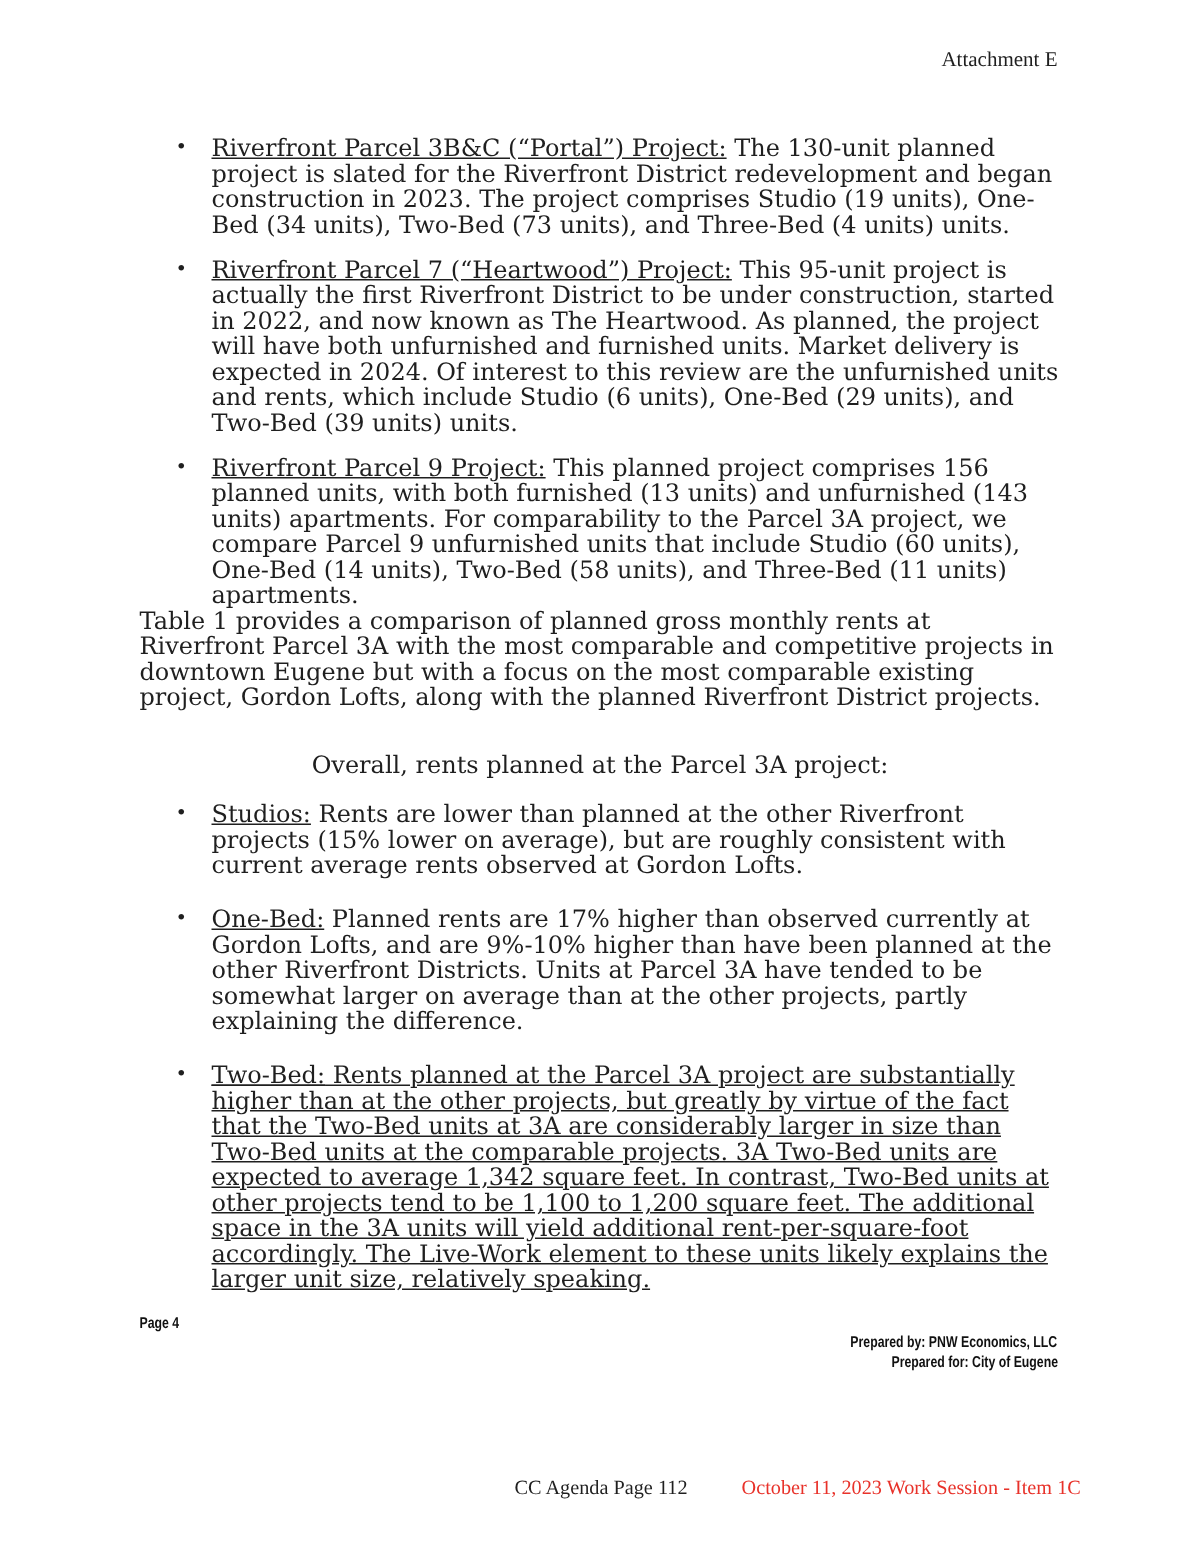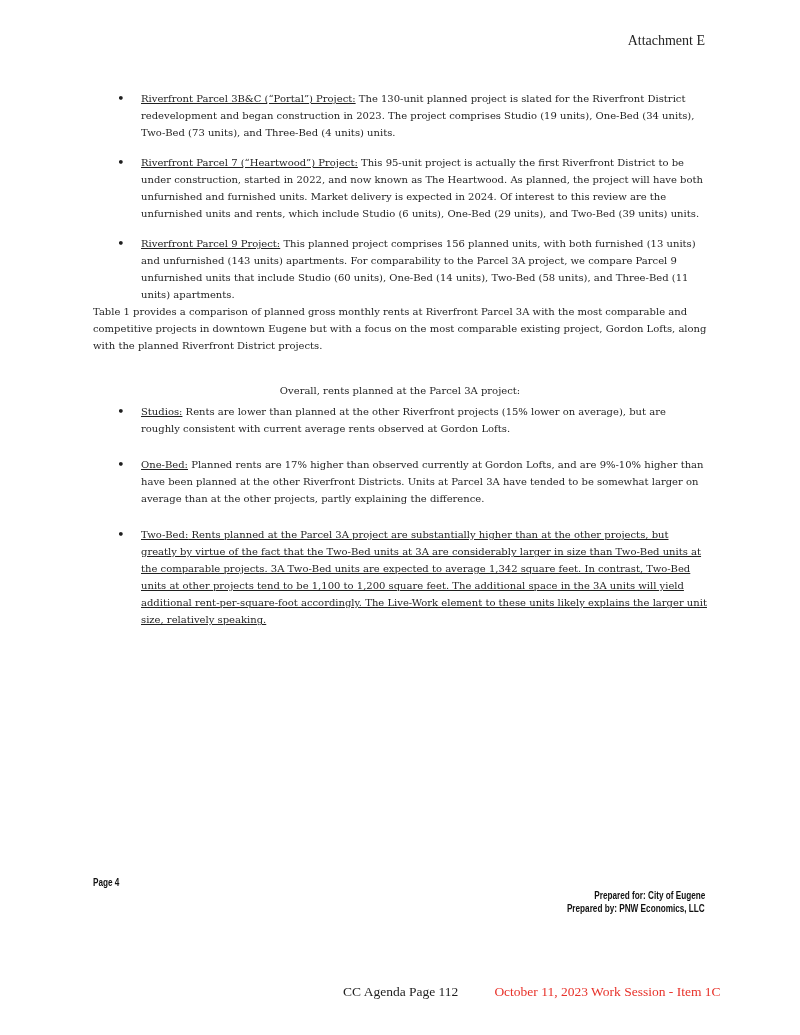--- a/index.html
+++ b/index.html
@@ -18,38 +18,38 @@
     top: 33px; right: 95px;
     font-size: 14px;
     font-family: "Liberation Serif", serif;
     color: #1f1f1f;
   }
 
   .content {
     position: absolute;
     left: 93px; top: 90px;
     width: 614px;
-    font-size: 10px;
+    font-size: 16px;
     line-height: 17px;
   }
 
   ul.bullets { list-style: none; margin: 0; padding: 0; }
   ul.bullets li {
     position: relative;
     padding-left: 48px;
     margin: 0 0 13px 0;
   }
   ul.bullets li::before {
     content: "\2022";
     position: absolute;
     left: 24px; top: 0;
     font-size: 13px;
   }
   ul.bullets.riverfront li:last-child { margin-bottom: 0; }
-  ul.bullets.rent { margin-top: 4px; }
+  ul.bullets.rent { margin-top: 16px; }
   ul.bullets.rent li { margin-bottom: 19px; }
   ul.bullets.rent li:last-child { margin-bottom: 0; text-decoration: underline; }
 
   .bullet-heading { text-decoration: underline; }
 
   p.para { margin: 0; }
   p.para-table { margin-top: 0; }
   p.para-overall { margin-top: 28px; text-align: center; }
 
   .condensed {
@@ -128,22 +128,22 @@
       </li>
     </ul>
 
   </div>
 
   <div class="page-number condensed">
     <span class="squish">Page 4</span>
   </div>
 
   <div class="prepared-block condensed">
+    <div><span class="squish">Prepared by: PNW Economics, LLC</span></div>
     <div><span class="squish">Prepared for: City of Eugene</span></div>
-    <div><span class="squish">Prepared by: PNW Economics, LLC</span></div>
   </div>
 
   <div class="bottom-bar">
     <span class="agenda-page-label">CC Agenda Page 112</span>
     <span class="work-session-label" style="color: rgb(232, 50, 42);">October 11, 2023 Work Session - Item 1C</span>
   </div>
 
 </div>
 
 </body></html>

